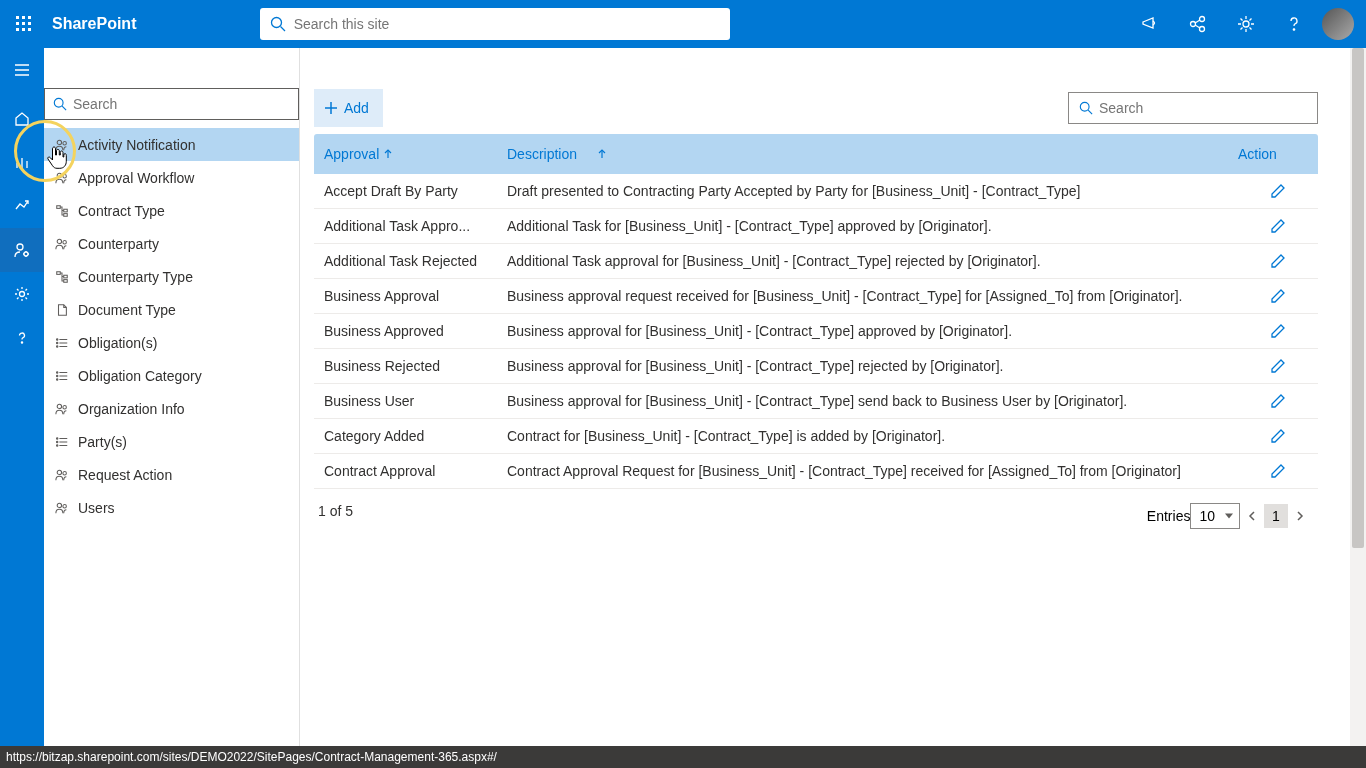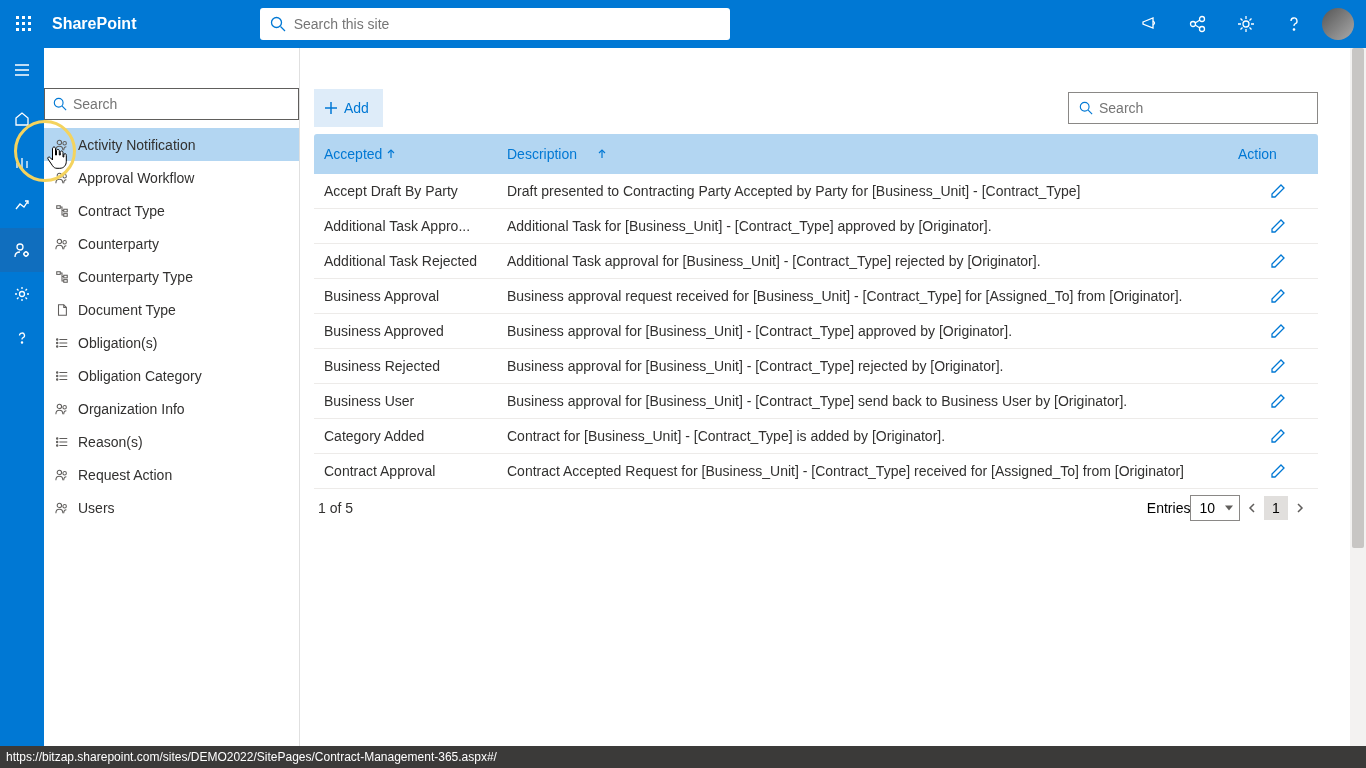--- a/index.html
+++ b/index.html
@@ -50,21 +50,21 @@
 .th-activity { width: 193px; padding-left: 10px; display: flex; align-items: center; gap: 4px; }
 .th-desc { flex: 1; display: flex; align-items: center; gap: 20px; }
 .th-action { width: 80px; text-align: left; }
 .trow { height: 35px; display: flex; align-items: center; font-size: 14px; color: #323130; border-bottom: 1px solid #edebe9; }
 .td-activity { width: 193px; padding-left: 10px; overflow: hidden; white-space: nowrap; text-overflow: ellipsis; padding-right: 10px; }
 .td-desc { flex: 1; overflow: hidden; white-space: nowrap; text-overflow: ellipsis; padding-right: 10px; }
 .td-action { width: 80px; display: flex; justify-content: center; }
 .edit-icon { color: #0078d4; cursor: pointer; }
 
 
-.pager { display: flex; align-items: center; justify-content: space-between; margin-top: 6px; margin-right: 54px; padding-left: 4px; }
+.pager { display: flex; justify-content: space-between; margin-top: 14px; margin-right: 54px; padding-left: 4px; }
 .pager-left { font-size: 14px; color: #323130; }
 .pager-right { display: flex; align-items: center; font-size: 14px; }
 .entries-sel { border: 1px solid #8a8886; padding: 4px 24px 4px 8px; position: relative; cursor: pointer; display:inline-flex; align-items:center;}
 .entries-sel::after { content:''; position:absolute; right:6px; top:50%; width:0; height:0; border-left:4px solid transparent; border-right:4px solid transparent; border-top:5px solid #605e5c; transform:translateY(-50%);}
 .pg-btn { width: 24px; height: 24px; display: flex; align-items: center; justify-content: center; cursor: pointer; color: #605e5c; }
 .pg-num { width: 24px; height: 24px; display: flex; align-items: center; justify-content: center; background: #e1dfdd; }
 
 
 .statusbar { height: 22px; background: #3b3a39; color: #fff; font-size: 12px; display: flex; align-items: center; padding-left: 6px; }
 
@@ -300,21 +300,21 @@
           <span class="sp-icon">
             <svg width="14" height="14" viewBox="0 0 16 16" fill="none" stroke="#605e5c" stroke-width="1.2">
               <line x1="5" y1="4" x2="14" y2="4"></line>
               <line x1="5" y1="8" x2="14" y2="8"></line>
               <line x1="5" y1="12" x2="14" y2="12"></line>
               <circle cx="2.5" cy="4" r="0.8" fill="#605e5c"></circle>
               <circle cx="2.5" cy="8" r="0.8" fill="#605e5c"></circle>
               <circle cx="2.5" cy="12" r="0.8" fill="#605e5c"></circle>
             </svg>
           </span>
-          <span>Reason(s)</span>
+          <span>Party(s)</span>
         </div>
         <div class="sp-item">
           <span class="sp-icon">
             <svg width="14" height="14" viewBox="0 0 16 16" fill="none" stroke="#605e5c" stroke-width="1.2">
               <circle cx="5" cy="5" r="2.5"></circle>
               <circle cx="11" cy="6" r="2"></circle>
               <path d="M1 14c0-3 2-4.5 4-4.5s4 1.5 4 4.5"></path>
               <path d="M10 14c0-2.5 1.5-4 3-4"></path>
             </svg>
           </span>
@@ -348,21 +348,21 @@
             <circle cx="6.5" cy="6.5" r="5"></circle>
             <line x1="10.5" y1="10.5" x2="15" y2="15"></line>
           </svg>
         <input type="text" placeholder="Search" style="">
       </div>
     </div>
 
     <div class="table">
       <div class="thead">
         <div class="th-activity">
-            <span>Accepted</span>
+            <span>Approval</span>
             <svg width="10" height="10" viewBox="0 0 10 10" stroke="#0078d4" stroke-width="1.2" fill="none">
               <line x1="5" y1="9" x2="5" y2="1"></line>
               <polyline points="2,4 5,1 8,4"></polyline>
             </svg>
           </div>
         <div class="th-desc">
             <span>Description</span>
             <svg width="10" height="10" viewBox="0 0 10 10" stroke="#0078d4" stroke-width="1.2" fill="none">
               <line x1="5" y1="9" x2="5" y2="1"></line>
               <polyline points="2,4 5,1 8,4"></polyline>
@@ -454,21 +454,21 @@
             <div class="td-action">
               <span class="edit-icon">
                 <svg width="18" height="18" viewBox="0 0 18 18" fill="none" stroke="#0078d4" stroke-width="1.3">
                   <path d="M12 3l3 3L6 15H3v-3z"></path>
                 </svg>
               </span>
             </div>
           </div>
           <div class="trow">
             <div class="td-activity">Contract Approval</div>
-            <div class="td-desc">Contract Accepted Request for [Business_Unit] - [Contract_Type] received for [Assigned_To] from [Originator]</div>
+            <div class="td-desc">Contract Approval Request for [Business_Unit] - [Contract_Type] received for [Assigned_To] from [Originator]</div>
             <div class="td-action">
               <span class="edit-icon">
                 <svg width="18" height="18" viewBox="0 0 18 18" fill="none" stroke="#0078d4" stroke-width="1.3">
                   <path d="M12 3l3 3L6 15H3v-3z"></path>
                 </svg>
               </span>
             </div>
           </div>
         </div>
     </div>

